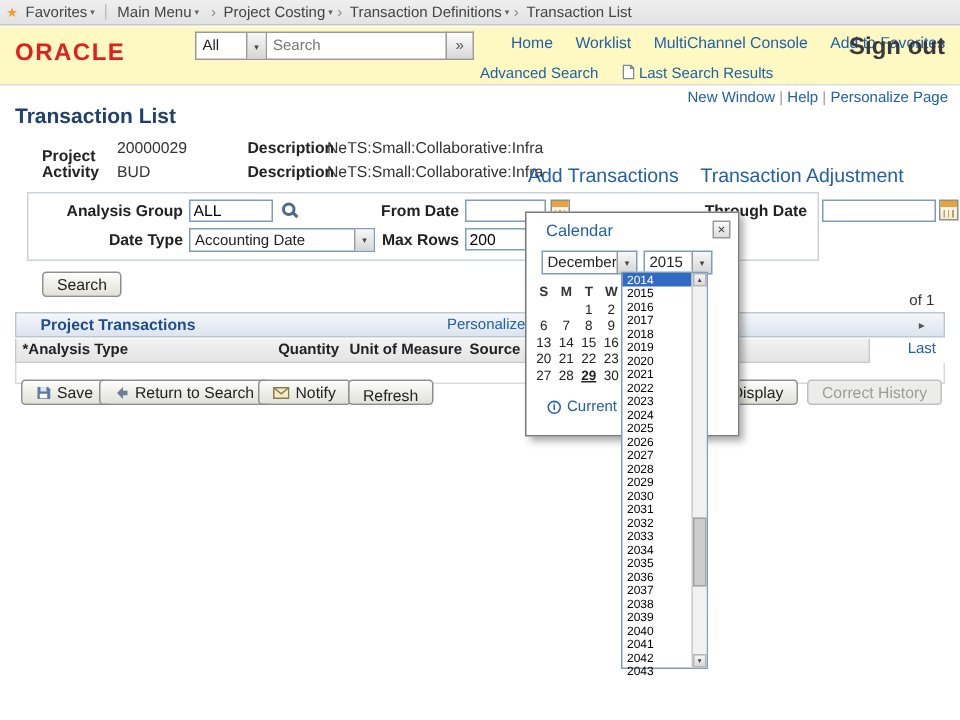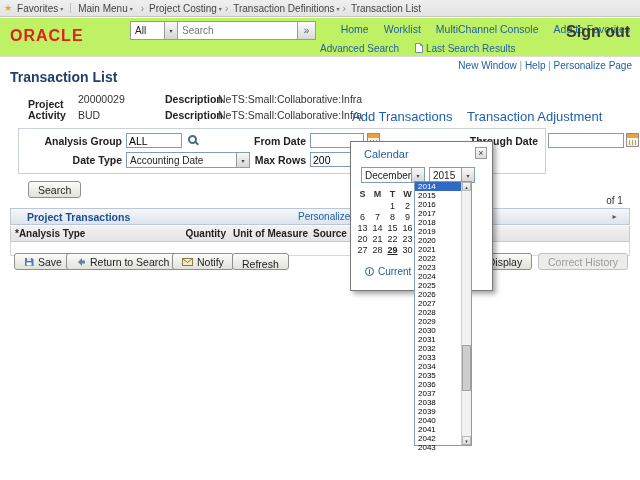--- a/index.html
+++ b/index.html
@@ -15,21 +15,21 @@
   .star::before { content:"★"; }
   .caret { font-size:6px; color:#666; margin-left:2px; }
   .caret::before { content:"▾"; }
   .vdiv { width:1px; height:10px; background:#bdbdbd; margin:0 2px; }
   .crumb, .crumb-item { display:inline-flex; align-items:center; white-space:nowrap; cursor:default; }
   .crumb-item::before { content:"›"; color:#8a8a8a; margin:0 5px 0 3px; }
   .crumb-list { display:inline-flex; align-items:center; }
   .crumb-item:last-child .caret { display:none; }
 
   
-  .header { position:absolute; top:18px; left:0; right:0; height:38px; background:#bef264; }
+  .header { position:absolute; top:18px; left:0; right:0; height:38px; background:#fef9c3; }
   .logo { position:absolute; left:10px; top:9px; font-size:16px; font-weight:bold; letter-spacing:1px; color:#e01f1f; }
   .searchbar { position:absolute; left:130px; top:3px; display:flex; height:19px; }
   .scope { width:48px; border:1px solid #9a9a9a; background:#fff; display:flex; align-items:center; font-size:10px; }
   .scope .lbl { flex:1; padding-left:4px; }
   .ddbtn { width:13px; align-self:stretch; background:linear-gradient(#f8f8f8,#d6d6d6);
     border-left:1px solid #9a9a9a; display:flex; align-items:center; justify-content:center;
     font-size:6px; color:#444; }
   .ddbtn::before { content:"▾"; }
   .srch-input { width:120px; border:1px solid #9a9a9a; border-left:none; font-size:10px; padding:0 4px; font-family:inherit; }
   .go-btn { width:18px; border:1px solid #9a9a9a; border-left:none; background:linear-gradient(#fdfdfd,#d8d8d8);
@@ -77,21 +77,21 @@
   
   .sectionbar { position:absolute; left:10px; top:151px; width:620px; height:17px;
     background:linear-gradient(#f4f7fa,#dce4ee); border:1px solid #bcc7d4;
     display:flex; align-items:center; font-size:10.5px; }
   .sectionbar .stitle { font-weight:bold; color:#1f4d8c; padding-left:16px; }
   .sec-personalize { position:absolute; left:287px; color:#2160a8; font-size:10px; }
   .pager { position:absolute; right:5px; display:flex; gap:6px; align-items:center; font-size:10px;flex-direction:column; }
   .next-icon { color:#555; font-size:8px; cursor:pointer; }
   .next-icon::before { content:"▸"; }
 
-  .colhdr { position:absolute; left:10px; top:169px; width:620px; height:16px;
+  .colhdr { position:absolute; left:10px; top:169px; width:570px; height:16px;
     background:linear-gradient(#f2f2f2,#e4e4e4); border:1px solid #c9c9c9; border-top:none; }
   .colhdr span { position:absolute; top:2px; font-size:10px; font-weight:bold; color:#222; white-space:nowrap; }
   .emptyrow { position:absolute; left:10px; top:185px; width:620px; height:14px;
     border:1px solid #d9d9d9; border-top:none; background:#fff; }
 
   
   .footrow { position:absolute; left:0; top:196px; right:0; height:20px; }
 
   
   .calpopup { position:absolute; left:350px; top:141px; width:143px; height:150px; background:#fff;

